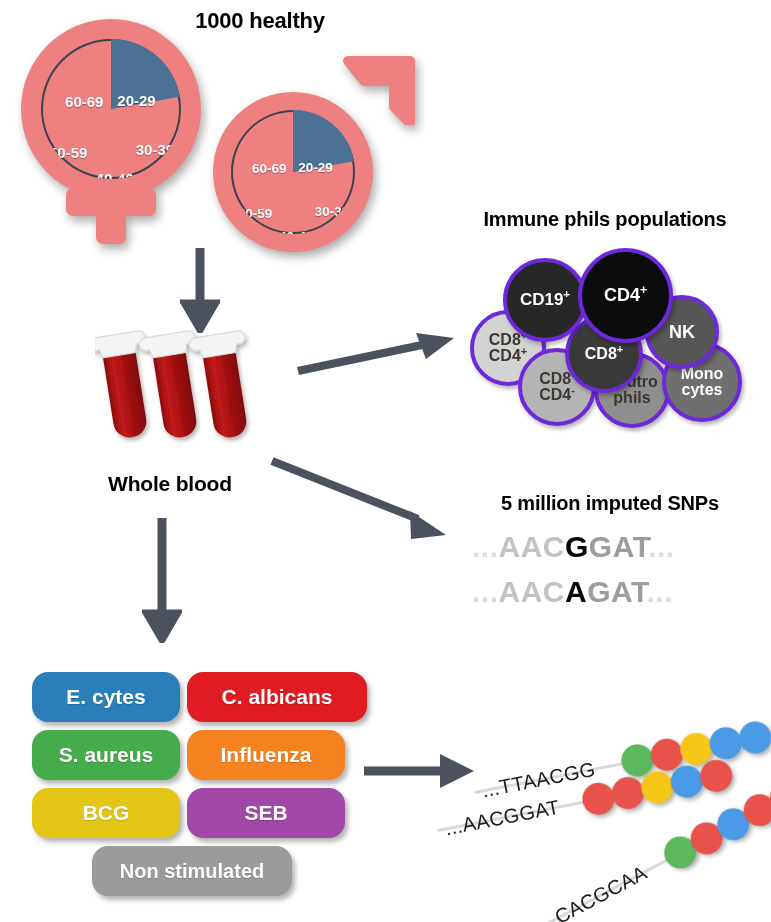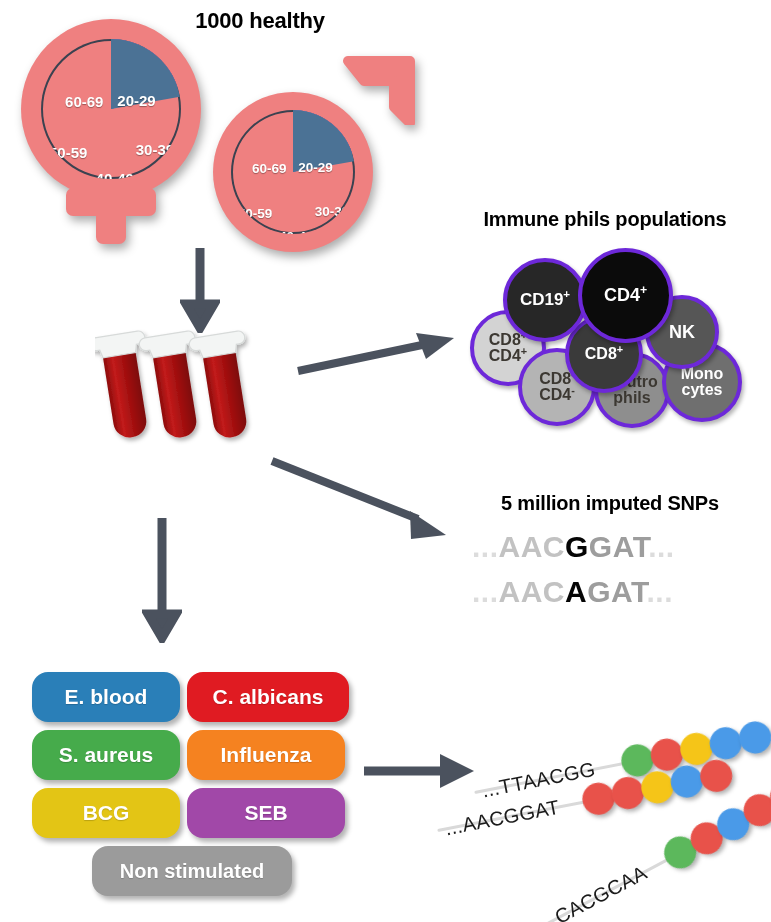--- a/index.html
+++ b/index.html
@@ -220,20 +220,21 @@
           <path d="M58 6 h43 a4 4 0 0 1 0 13 h-3 l-2 8 h-33 l-2 -8 h-3 a4 4 0 0 1 0 -13 z" fill="#f3f5f4" stroke="#d7dad9" stroke-width="1.2"></path>
         </g>
         <g transform="rotate(-9 128 60)">
           <rect x="113" y="10" width="33" height="100" rx="16" fill="url(#bloodgrad)"></rect>
           <path d="M108 6 h43 a4 4 0 0 1 0 13 h-3 l-2 8 h-33 l-2 -8 h-3 a4 4 0 0 1 0 -13 z" fill="#f3f5f4" stroke="#d7dad9" stroke-width="1.2"></path>
         </g>
       </g>
     </svg>
   </div>
 
+  <div class="abs heading" style="left:85px;top:472px;width:170px;font-size:21px;text-align:center;">Whole blood</div>
 
   <div class="abs arrow" style="left:296px;top:325px;">
     <svg width="165" height="55" viewBox="0 0 165 55">
       <path d="M2 46 L126 20" stroke="#4b525e" stroke-width="8" fill="none"></path>
       <path d="M158 13 L120 8 L130 34 Z" fill="#4b525e"></path>
     </svg>
   </div>
 
   <div class="abs arrow" style="left:268px;top:455px;">
     <svg width="190" height="95" viewBox="0 0 190 95">
@@ -296,23 +297,23 @@
   <div class="abs" style="left:472px;top:530px;width:280px;height:90px;">
     <div class="snp-rows-host">
         <div class="snp-row" style="top: 0px; left: 0px; font-size: 30px;"><span class="snp-faint">...</span><span class="snp-dim">AAC</span><span class="snp-hi">G</span><span class="snp-mid">GAT</span><span class="snp-faint">...</span></div>
         <div class="snp-row" style="top: 45px; left: 0px; font-size: 30px;"><span class="snp-faint">...</span><span class="snp-dim">AAC</span><span class="snp-hi">A</span><span class="snp-mid">GAT</span><span class="snp-faint">...</span></div>
       </div>
   </div>
 
   <div class="abs" style="left:32px;top:672px;width:320px;height:220px;">
     <div class="stim-host">
         <div class="stimbox" style="left: 0px; top: 0px; width: 148px; height: 50px; background: rgb(42, 127, 184); font-size: 21px;">
-          <span>E. blood</span>
-        </div>
-        <div class="stimbox" style="left: 155px; top: 0px; width: 162px; height: 50px; background: rgb(224, 27, 34); font-size: 21px;">
+          <span>E. cytes</span>
+        </div>
+        <div class="stimbox" style="left: 155px; top: 0px; width: 180px; height: 50px; background: rgb(224, 27, 34); font-size: 21px;">
           <span>C. albicans</span>
         </div>
         <div class="stimbox" style="left: 0px; top: 58px; width: 148px; height: 50px; background: rgb(70, 171, 75); font-size: 21px;">
           <span>S. aureus</span>
         </div>
         <div class="stimbox" style="left: 155px; top: 58px; width: 158px; height: 50px; background: rgb(245, 130, 32); font-size: 21px;">
           <span>Influenza</span>
         </div>
         <div class="stimbox" style="left: 0px; top: 116px; width: 148px; height: 50px; background: rgb(227, 197, 21); font-size: 21px;">
           <span>BCG</span>

